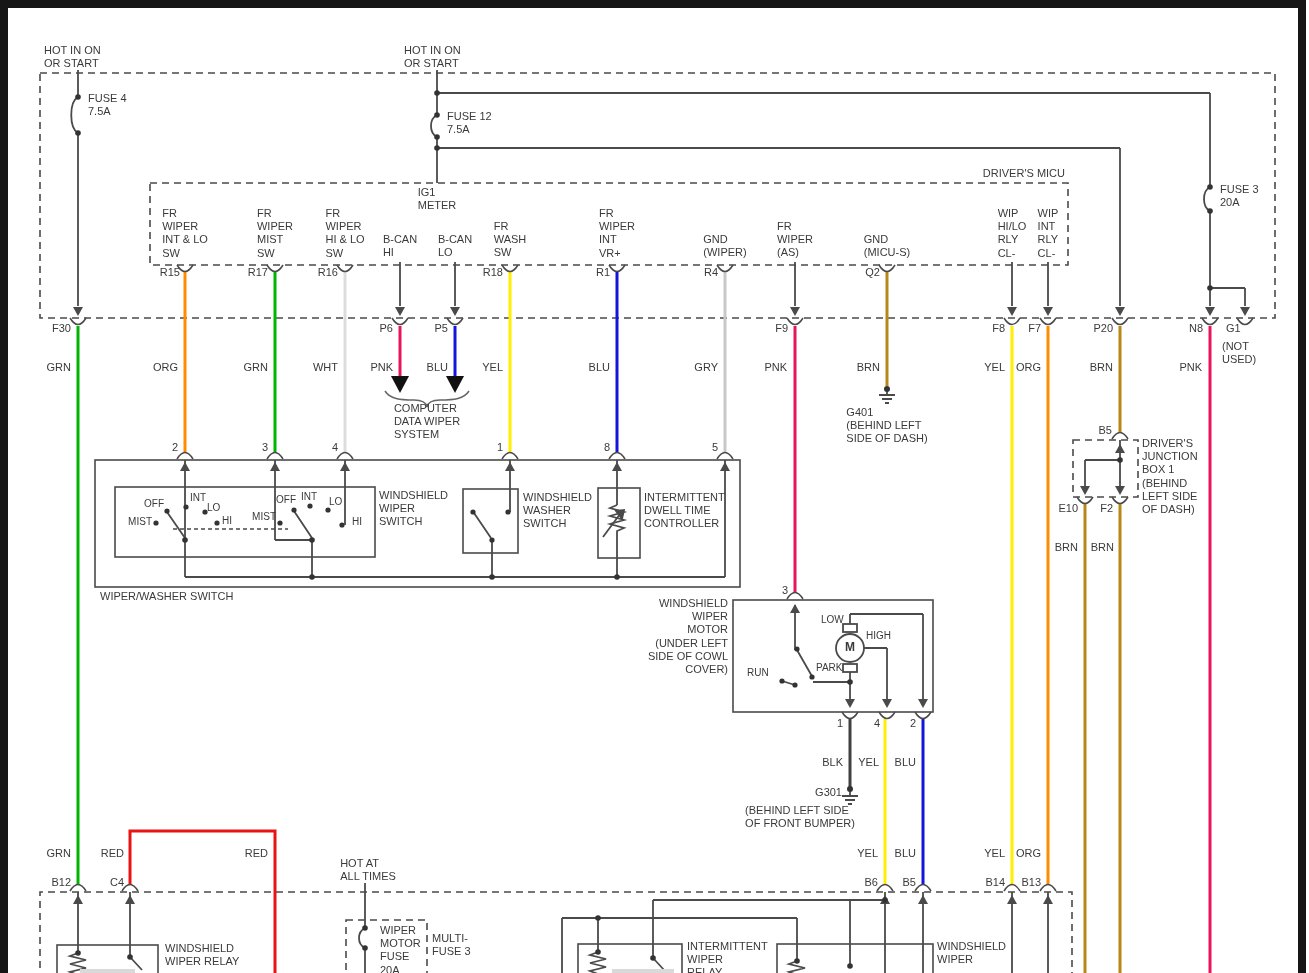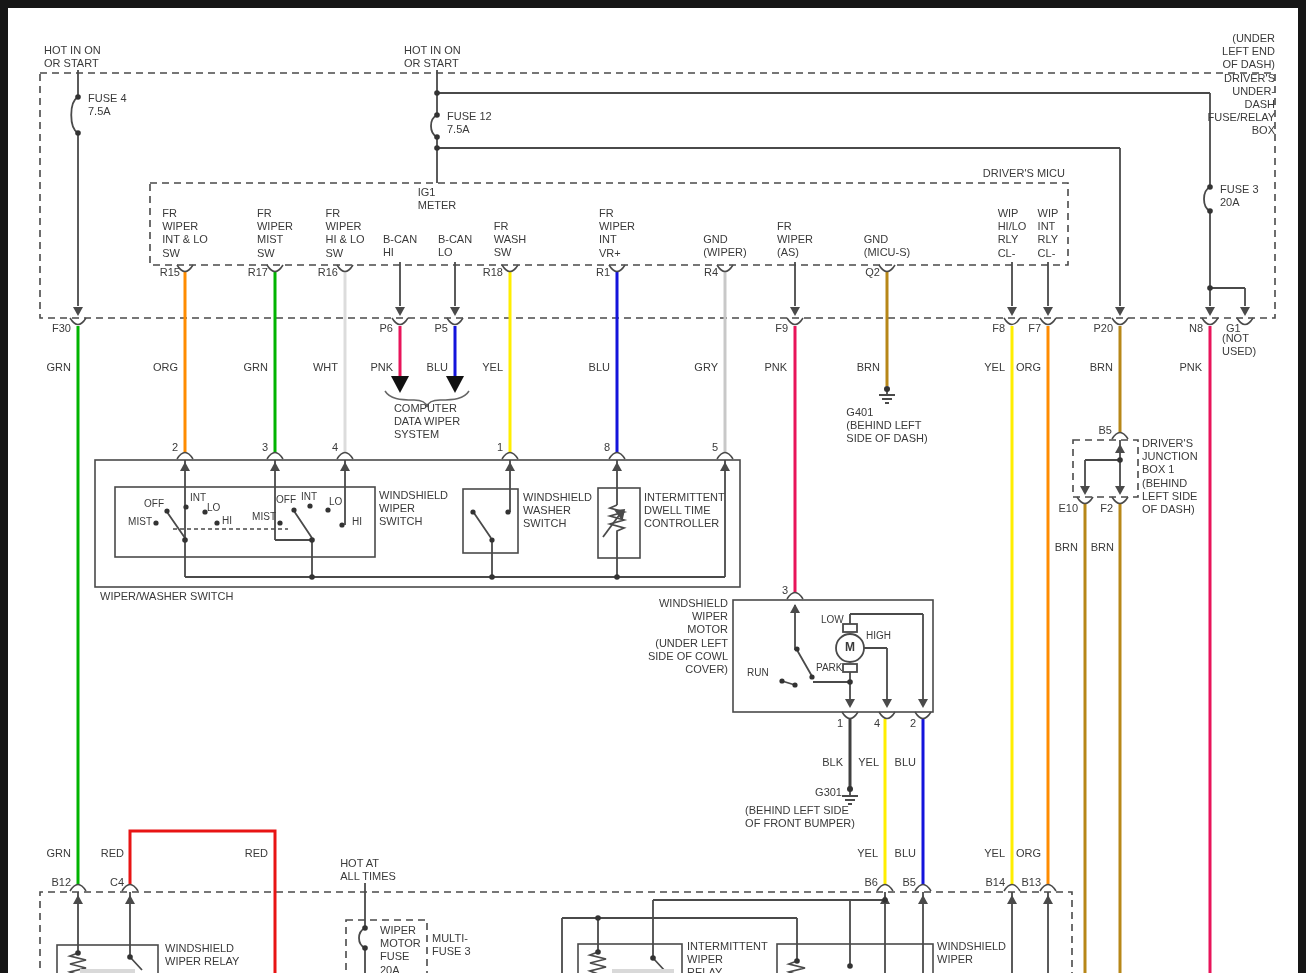--- a/index.html
+++ b/index.html
@@ -221,23 +221,20 @@
 
   <path d="M385,391 C390,399 400,400 414,400 C422,400 426,402 427,407 C428,402 432,400 440,400 C454,400 464,399 469,391" style="fill:none;stroke:#666;stroke-width:1.5"></path>
 
   <rect x="4" y="4" width="1298" height="1000" style="fill:none;stroke:#161616;stroke-width:8"></rect>
 </svg>
 
 <div class="lbl" style="left:44px;top:44px">HOT IN ON
 OR START</div>
 <div class="lbl" style="left:404px;top:44px">HOT IN ON
 OR START</div>
-<div class="lbl r" style="left:1275px;top:32px">(UNDER LEFT END OF DASH)
-DRIVER'S UNDER-DASH
-FUSE/RELAY BOX</div>
 <div class="lbl" style="left:88px;top:92px">FUSE 4
 7.5A</div>
 <div class="lbl" style="left:447px;top:110px">FUSE 12
 7.5A</div>
 <div class="lbl" style="left:1220px;top:183px">FUSE 3
 20A</div>
 
 <div class="lbl r" style="left:1065px;top:167px">DRIVER'S MICU</div>
 <div class="lbl c" style="left:437px;top:186px">IG1
 METER</div>
@@ -291,21 +288,21 @@
 
 <div class="lbl r" style="left:71px;top:322px">F30</div>
 <div class="lbl r" style="left:393px;top:322px">P6</div>
 <div class="lbl r" style="left:448px;top:322px">P5</div>
 <div class="lbl r" style="left:788px;top:322px">F9</div>
 <div class="lbl r" style="left:1005px;top:322px">F8</div>
 <div class="lbl r" style="left:1041px;top:322px">F7</div>
 <div class="lbl r" style="left:1113px;top:322px">P20</div>
 <div class="lbl r" style="left:1203px;top:322px">N8</div>
 <div class="lbl" style="left:1226px;top:322px">G1</div>
-<div class="lbl" style="left:1222px;top:332px">(NOT
+<div class="lbl" style="left:1222px;top:340px">(NOT
 USED)</div>
 
 <div class="lbl r" style="left:71px;top:361px">GRN</div>
 <div class="lbl r" style="left:178px;top:361px">ORG</div>
 <div class="lbl r" style="left:268px;top:361px">GRN</div>
 <div class="lbl r" style="left:338px;top:361px">WHT</div>
 <div class="lbl r" style="left:393px;top:361px">PNK</div>
 <div class="lbl r" style="left:448px;top:361px">BLU</div>
 <div class="lbl r" style="left:503px;top:361px">YEL</div>
 <div class="lbl r" style="left:610px;top:361px">BLU</div>

